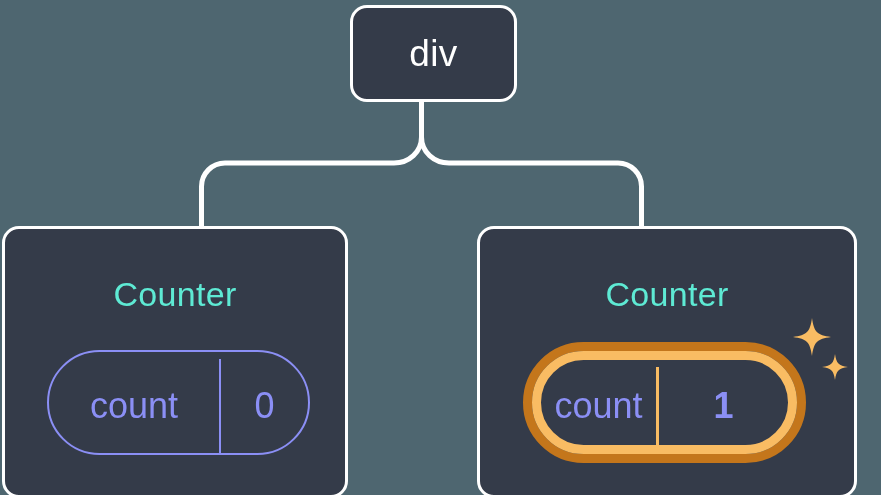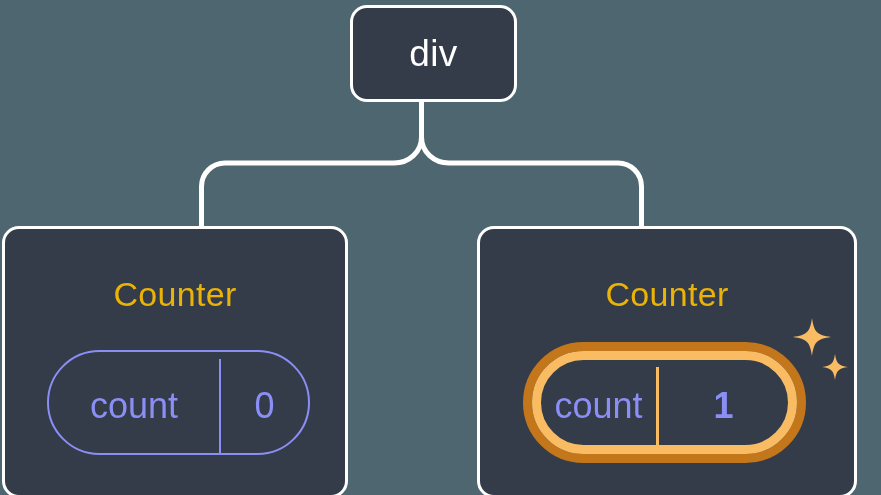--- a/index.html
+++ b/index.html
@@ -58,21 +58,21 @@
   }
   .node-counter-left {
     left: 2px;
     width: 346px;
   }
   .node-counter-right {
     left: 477px;
     width: 380px;
   }
   .node-title {
-    color: #eab308;
+    color: #5eead4;
     font-size: 34px;
     letter-spacing: 0.3px;
     margin-top: 46px;
   }
 
   
   .pill-wrap {
     position: absolute;
   }
   .pill {

